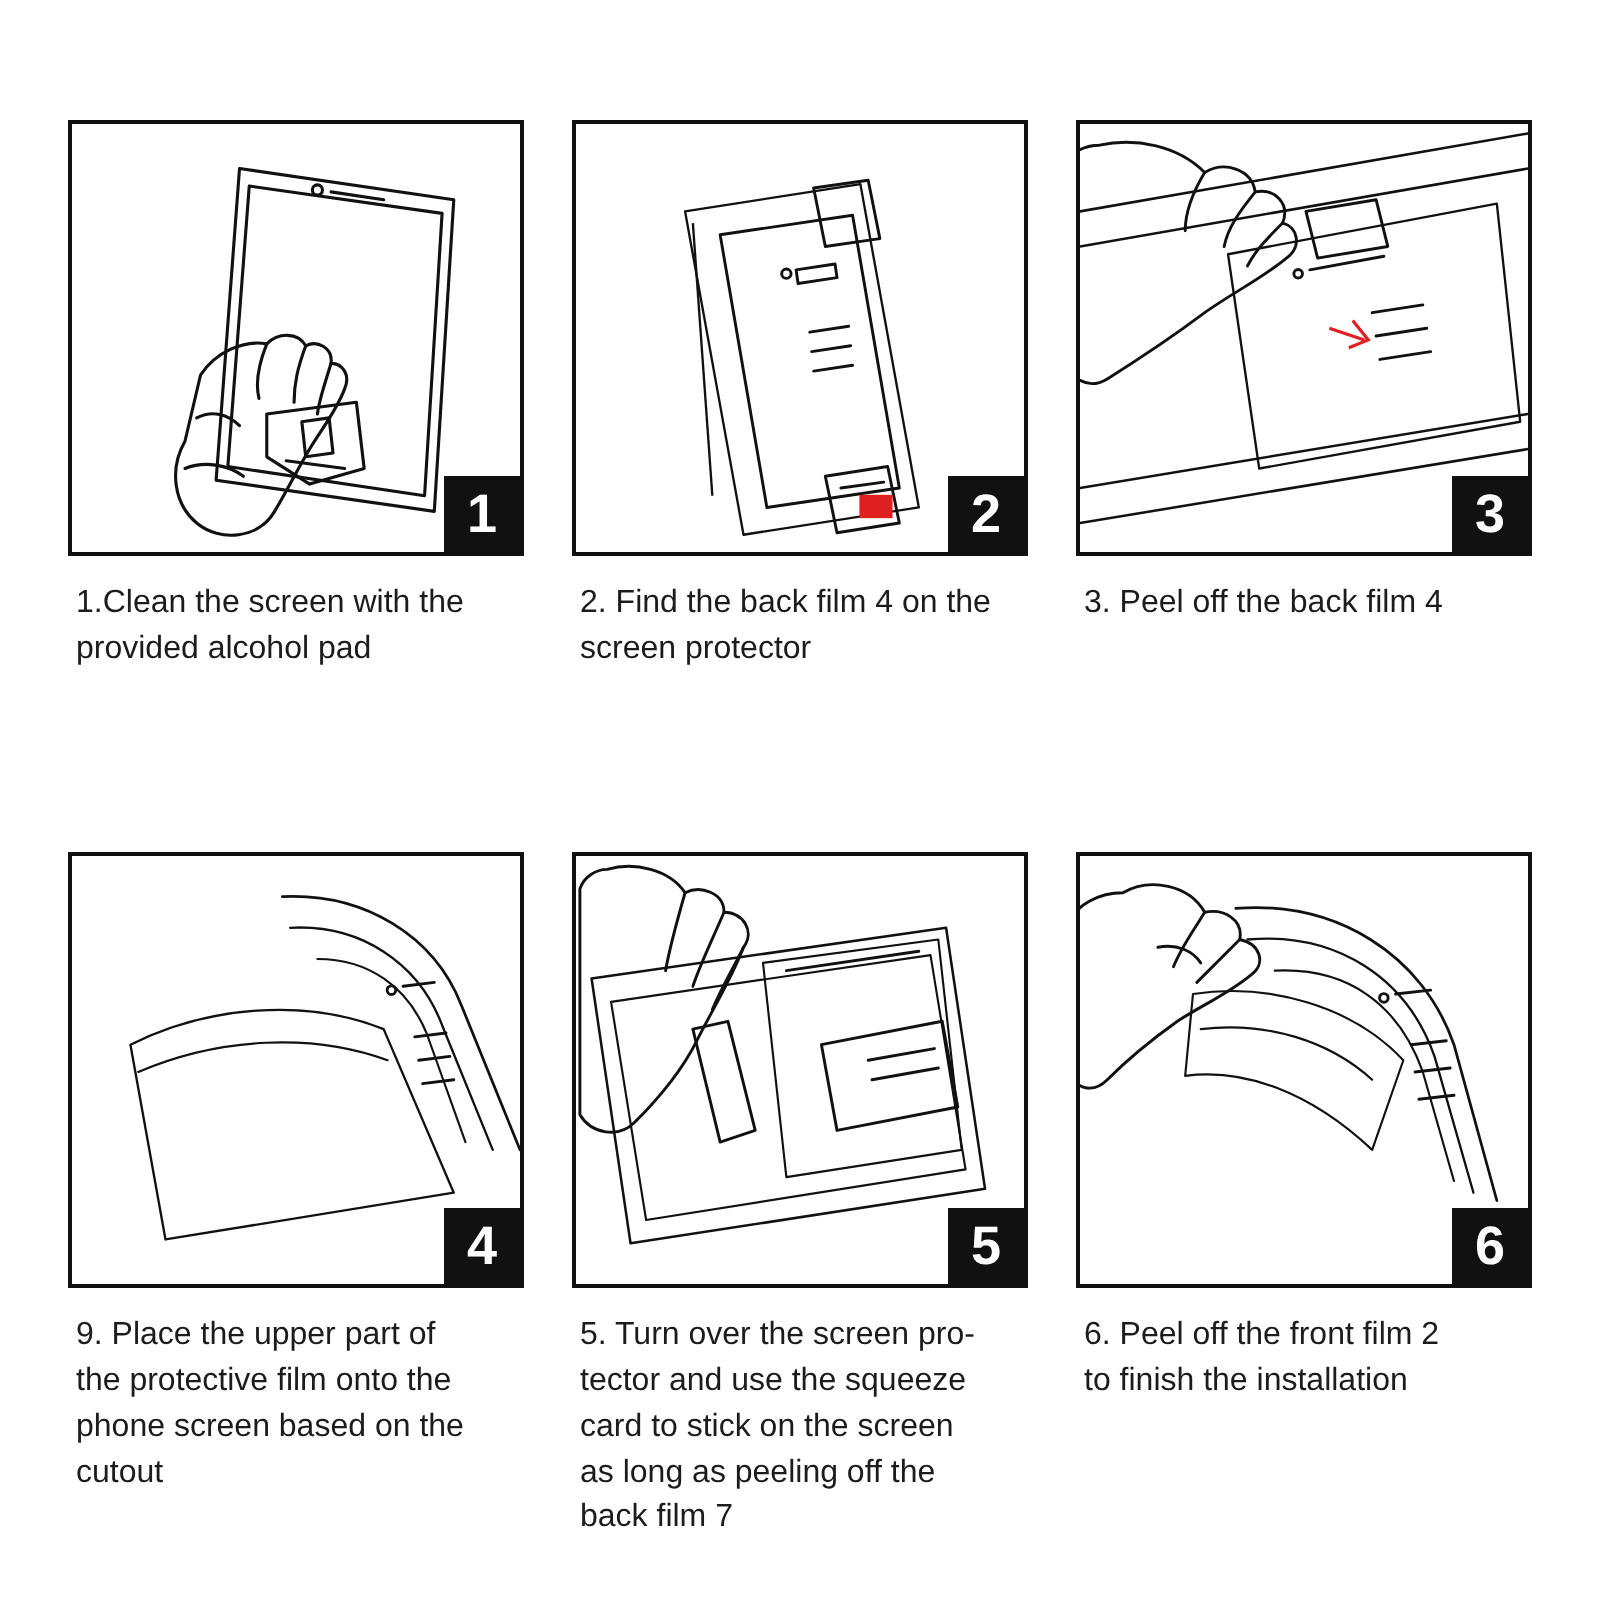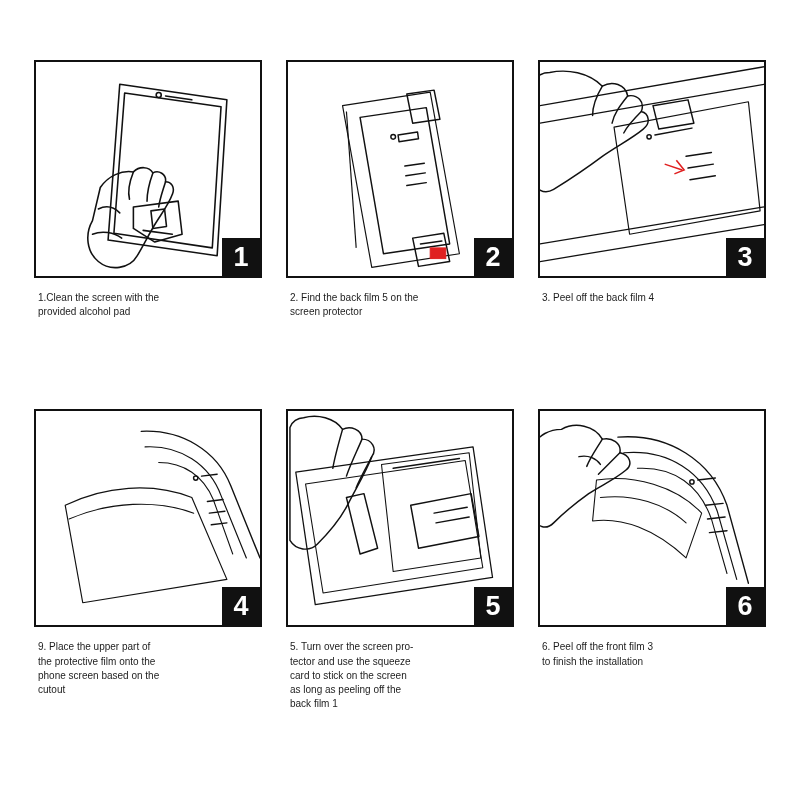--- a/index.html
+++ b/index.html
@@ -56,21 +56,21 @@
     font-size: 27px;
     font-weight: bold;
     display: flex;
     align-items: center;
     justify-content: center;
     line-height: 1;
     font-family: "Liberation Sans", sans-serif;
   }
   .caption {
     margin-top: 13px;
-    font-size: 10px;
+    font-size: 16px;
     line-height: 1.42;
     color: #1c1c1c;
     padding-left: 4px;
     padding-right: 6px;
     white-space: pre-line;
   }
   .row2 {
     margin-top: 90px;
   }
 </style>
@@ -134,21 +134,21 @@
             <path d="M128 180 L160 175 L166 204 L134 209 Z"></path>
             <path d="M136 186 L158 183"></path>
           </g>
           <rect x="146" y="190" width="16" height="11" fill="#e02020" stroke="#e02020"></rect>
           <g fill="none" stroke="#111" stroke-width="1.2">
             <path d="M60 50 L70 190"></path>
           </g>
         </svg>
         <div class="badge">2</div>
       </div>
-      <div class="caption">2. Find the back film 5 on the
+      <div class="caption">2. Find the back film 4 on the
 screen protector</div>
     </div>
 
     <div class="step">
       <div class="panel">
         <svg viewBox="0 0 230 218" xmlns="http://www.w3.org/2000/svg">
           <g fill="none" stroke="#111" stroke-width="1.5" stroke-linecap="round" stroke-linejoin="round">
 
             <path d="M0 44 L230 4" stroke-width="1.3"></path>
             <path d="M0 62 L230 22" stroke-width="1.3"></path>
@@ -240,21 +240,21 @@
 
             <path d="M60 88 L78 84 L92 140 L74 146 Z"></path>
           </g>
         </svg>
         <div class="badge">5</div>
       </div>
       <div class="caption">5. Turn over the screen pro-
 tector and use the squeeze
 card to stick on the screen
 as long as peeling off the
-back film 1</div>
+back film 7</div>
     </div>
 
     <div class="step">
       <div class="panel">
         <svg viewBox="0 0 230 218" xmlns="http://www.w3.org/2000/svg">
           <g fill="none" stroke="#111" stroke-width="1.5" stroke-linecap="round" stroke-linejoin="round">
 
             <path d="M80 26 C132 22 176 50 192 96 L214 176" stroke-width="1.4"></path>
             <path d="M86 42 C132 38 168 62 182 102 L202 172" stroke-width="1.2"></path>
             <path d="M100 58 C138 56 164 76 176 110 L192 166" stroke-width="1.1"></path>
@@ -272,18 +272,18 @@
                      C92 44 96 54 88 60 C76 70 62 76 50 84
                      C36 94 24 104 14 114 C6 122 -4 118 -6 108
                      L-6 34 C-2 24 10 18 22 18 Z"></path>
             <path d="M64 28 C58 38 52 46 48 56"></path>
             <path d="M82 42 C74 50 66 58 60 64"></path>
             <path d="M40 46 C50 44 58 48 62 54"></path>
           </g>
         </svg>
         <div class="badge">6</div>
       </div>
-      <div class="caption">6. Peel off the front film 3
+      <div class="caption">6. Peel off the front film 2
 to finish the installation</div>
     </div>
 
   </div>
 </div>
 
 </body></html>

